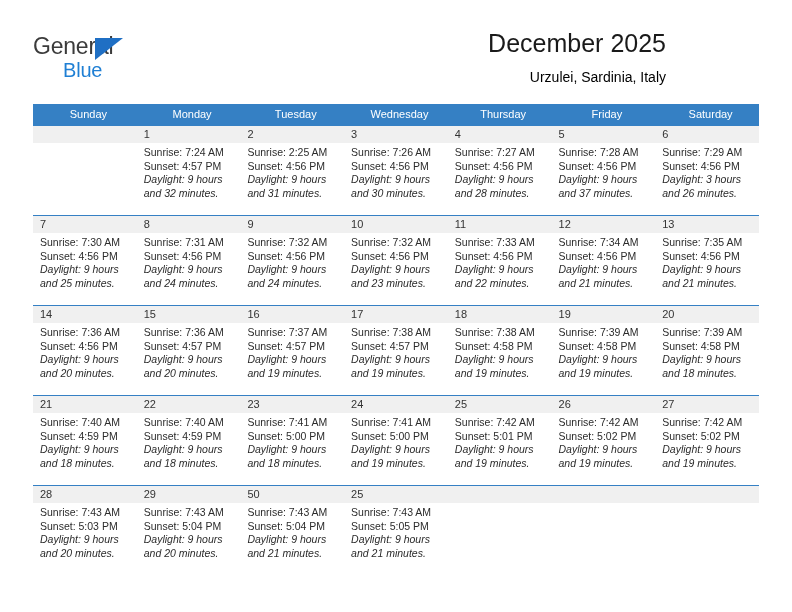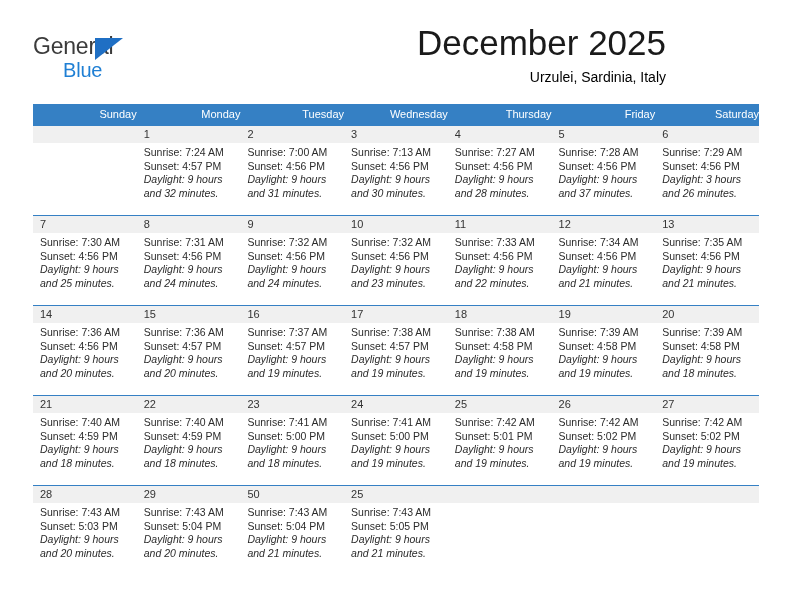--- a/index.html
+++ b/index.html
@@ -62,21 +62,21 @@
     line-height: 26px;
     letter-spacing: -0.2px;
   }
   .title-block {
     position: absolute;
     right: 34px;
     top: 27px;
     text-align: right;
   }
   .cal-title {
-    font-size: 35px;
+    font-size: 25px;
     color: #1a1a1a;
     line-height: 32px;
     font-weight: normal;
     margin: 0;
     white-space: nowrap;
   }
   .cal-subtitle {
     font-size: 14px;
     color: #000000;
     line-height: 18px;
@@ -94,21 +94,21 @@
   table.cal {
     border-collapse: collapse;
     width: 726px;
     table-layout: fixed;
   }
   table.cal th {
     background: #3580c4;
     color: #ffffff;
     font-weight: normal;
     font-size: 11px;
-    text-align: right;
+    text-align: center;
     padding: 4px 0 5px 7px;
     height: 11px;
     line-height: 12px;
   }
   table.cal td {
     vertical-align: top;
     padding: 0;
     border-top: 1px solid #3580c4;
     height: 89px;
     background: #ffffff;
@@ -190,31 +190,31 @@
                   <div>Sunrise: 7:24 AM</div>
                   <div>Sunset: 4:57 PM</div>
                   <div class="dl">Daylight: 9 hours and 32 minutes.</div>
                 </div>
               </div>
             </td>
             <td>
               <div class="daycell">
                 <div class="daynum-band">2</div>
                 <div class="info">
-                  <div>Sunrise: 7:00 AM</div>
+                  <div>Sunrise: 2:25 AM</div>
                   <div>Sunset: 4:56 PM</div>
                   <div class="dl">Daylight: 9 hours and 31 minutes.</div>
                 </div>
               </div>
             </td>
             <td>
               <div class="daycell">
                 <div class="daynum-band">3</div>
                 <div class="info">
-                  <div>Sunrise: 7:13 AM</div>
+                  <div>Sunrise: 7:26 AM</div>
                   <div>Sunset: 4:56 PM</div>
                   <div class="dl">Daylight: 9 hours and 30 minutes.</div>
                 </div>
               </div>
             </td>
             <td>
               <div class="daycell">
                 <div class="daynum-band">4</div>
                 <div class="info">
                   <div>Sunrise: 7:27 AM</div>

